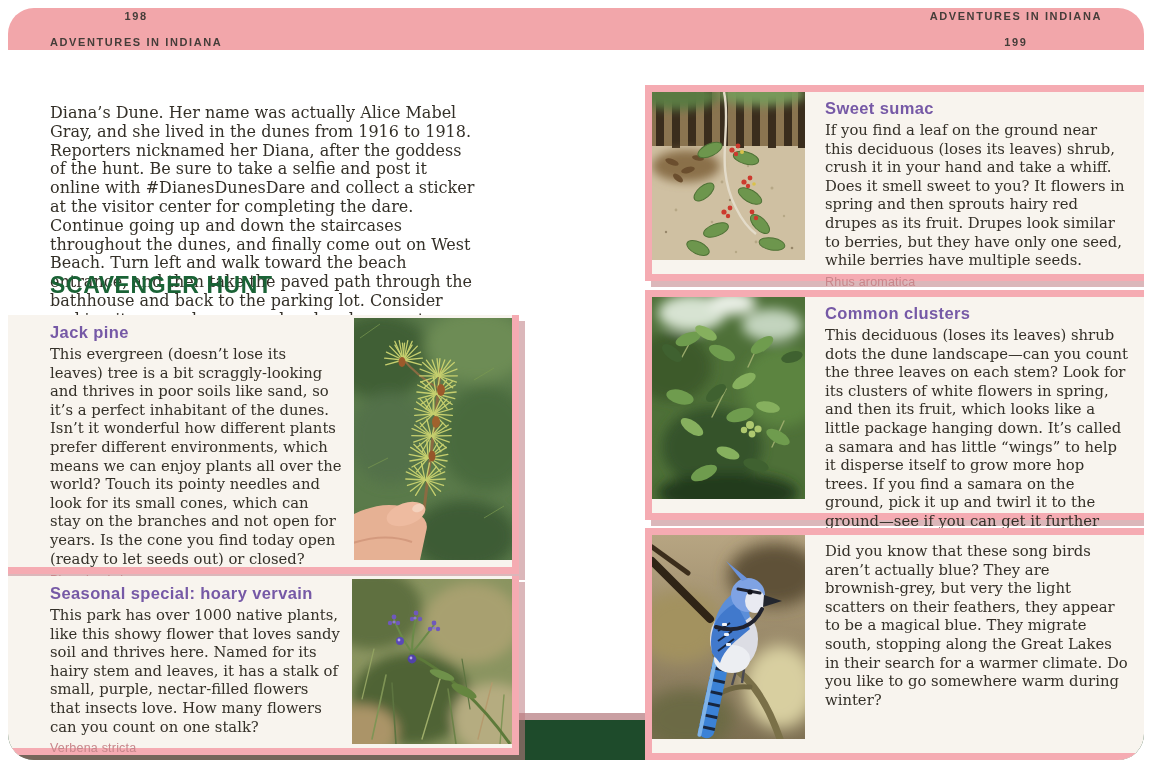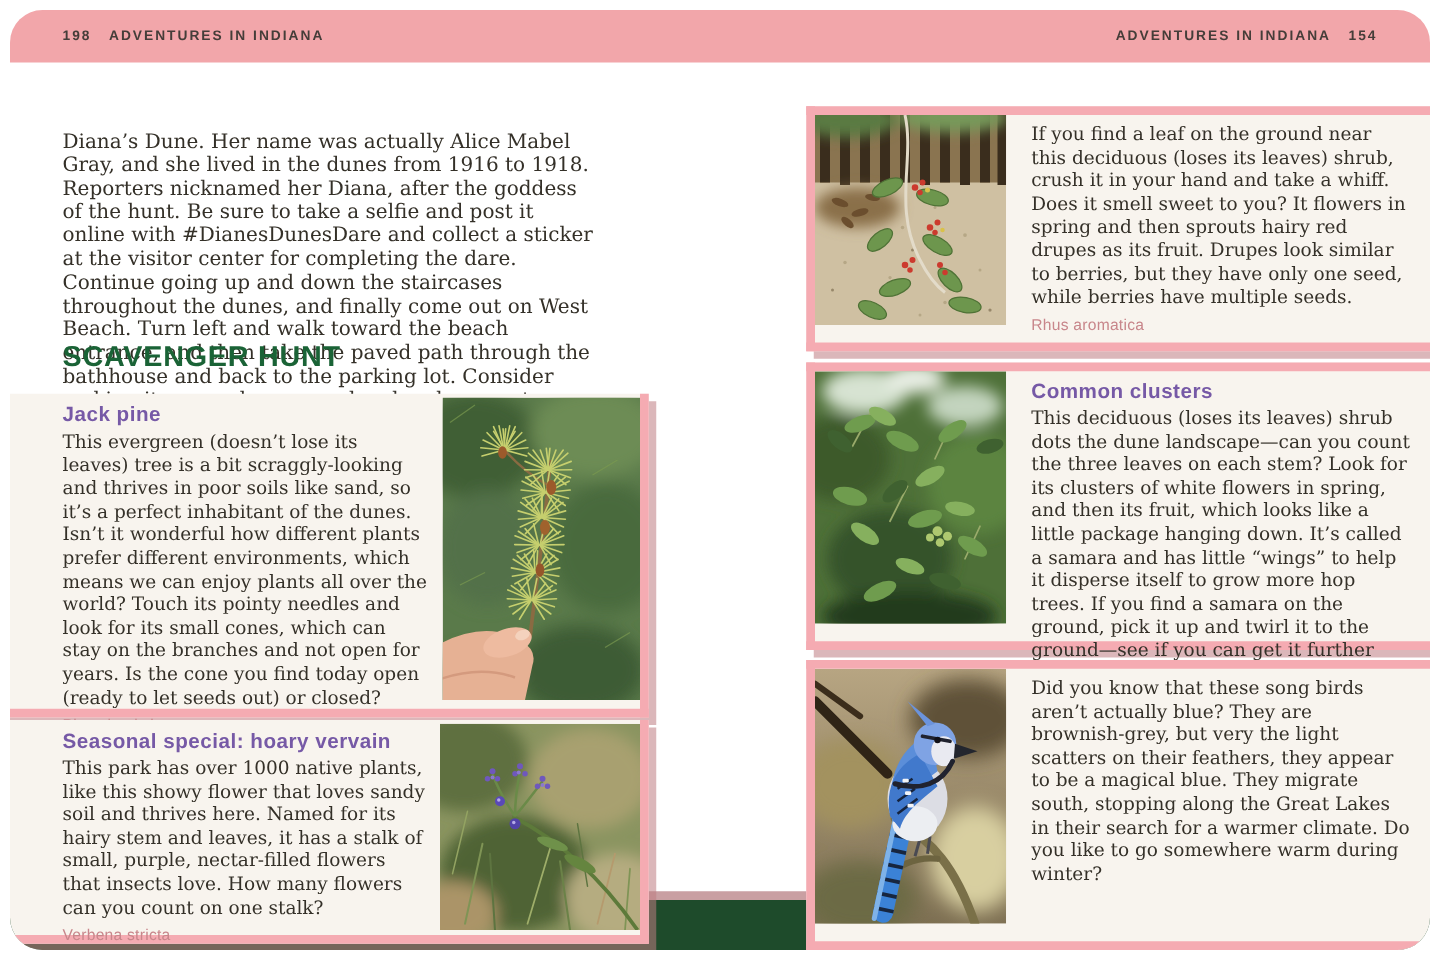--- a/index.html
+++ b/index.html
@@ -4,21 +4,21 @@
 <style>
   html,body{margin:0;padding:0;background:#ffffff;}
   .stage{position:relative;width:1152px;height:768px;background:#ffffff;overflow:hidden;
          font-family:"Liberation Sans",sans-serif;}
   .book{position:absolute;left:8px;top:8px;width:1136px;height:752px;background:#ffffff;
         border-radius:26px;overflow:hidden;}
   
   .header-band{position:absolute;left:0;top:0;width:100%;height:42px;background:#f2a6aa;
                display:flex;align-items:center;justify-content:space-between;z-index:3;}
   .runhead{display:flex;align-items:center;gap:14px;font-size:11px;font-weight:bold;
-           letter-spacing:1.6px;color:#453d39;}
+           letter-spacing:1.6px;color:#453d39;flex-direction:column;}
   .runhead.left{margin-left:42px;}
   .runhead.right{margin-right:42px;}
   
   .footer-mauve{position:absolute;left:0;bottom:40px;width:100%;height:7px;background:#c99fa2;z-index:1;}
   .footer-green{position:absolute;left:0;bottom:0;width:100%;height:40px;background:#1e4b2b;z-index:1;}
   
   .intro{position:absolute;left:42px;top:80px;width:426px;font-family:"DejaVu Serif",serif;
          font-size:16px;line-height:18.8px;color:#343028;z-index:2;}
   .section-heading{position:absolute;left:42px;top:264px;font-size:23px;font-weight:800;
          letter-spacing:.6px;color:#1a6336;z-index:2;}
@@ -55,21 +55,21 @@
 <div class="stage">
   <div class="book">
 
     <div class="header-band">
       <div class="runhead left">
         <span>198</span>
         <span>ADVENTURES IN INDIANA</span>
       </div>
       <div class="runhead right">
         <span>ADVENTURES IN INDIANA</span>
-        <span>154</span>
+        <span>199</span>
       </div>
     </div>
 
     <div class="footer-mauve"></div>
     <div class="footer-green"></div>
 
     <p class="intro">Diana’s Dune. Her name was actually Alice Mabel Gray, and she lived in the dunes from 1916 to 1918. Reporters nicknamed her Diana, after the goddess of the hunt. Be sure to take a selfie and post it online with #DianesDunesDare and collect a sticker at the visitor center for completing the dare. Continue going up and down the staircases throughout the dunes, and finally come out on West Beach. Turn left and walk toward the beach entrance, and then take the paved path through the bathhouse and back to the parking lot. Consider making it a very dune-y weekend and camp at Dunewood Campground just up the road.</p>
     <div class="section-heading">SCAVENGER HUNT</div>
 
     <div class="card left-page card-jackpine">
@@ -276,20 +276,21 @@
             <circle cx="100" cy="120" r="2.4"></circle>
               <circle cx="104" cy="126" r="2.2"></circle>
           </g>
           <g fill="#d9c14a">
             <circle cx="90" cy="60" r="2"></circle>
               <circle cx="102" cy="92" r="1.8"></circle>
           </g>
         </svg>
       </div>
       <div class="card-text">
+        <h3 class="card-title">Sweet sumac</h3>
         <p class="card-body">If you find a leaf on the ground near this deciduous (loses its leaves) shrub, crush it in your hand and take a whiff. Does it smell sweet to you? It flowers in spring and then sprouts hairy red drupes as its fruit. Drupes look similar to berries, but they have only one seed, while berries have multiple seeds.</p>
         <p class="latin it">Rhus aromatica</p>
       </div>
     </div>
 
     <div class="card right-page card-hoptree">
       <div class="photo ph-hoptree" role="img" aria-label="dense green foliage of a common hoptree shrub">
         <svg viewBox="0 0 153 202" preserveAspectRatio="none" aria-hidden="true">
           <defs>
               <filter id="bl4" x="-40%" y="-40%" width="180%" height="180%">

